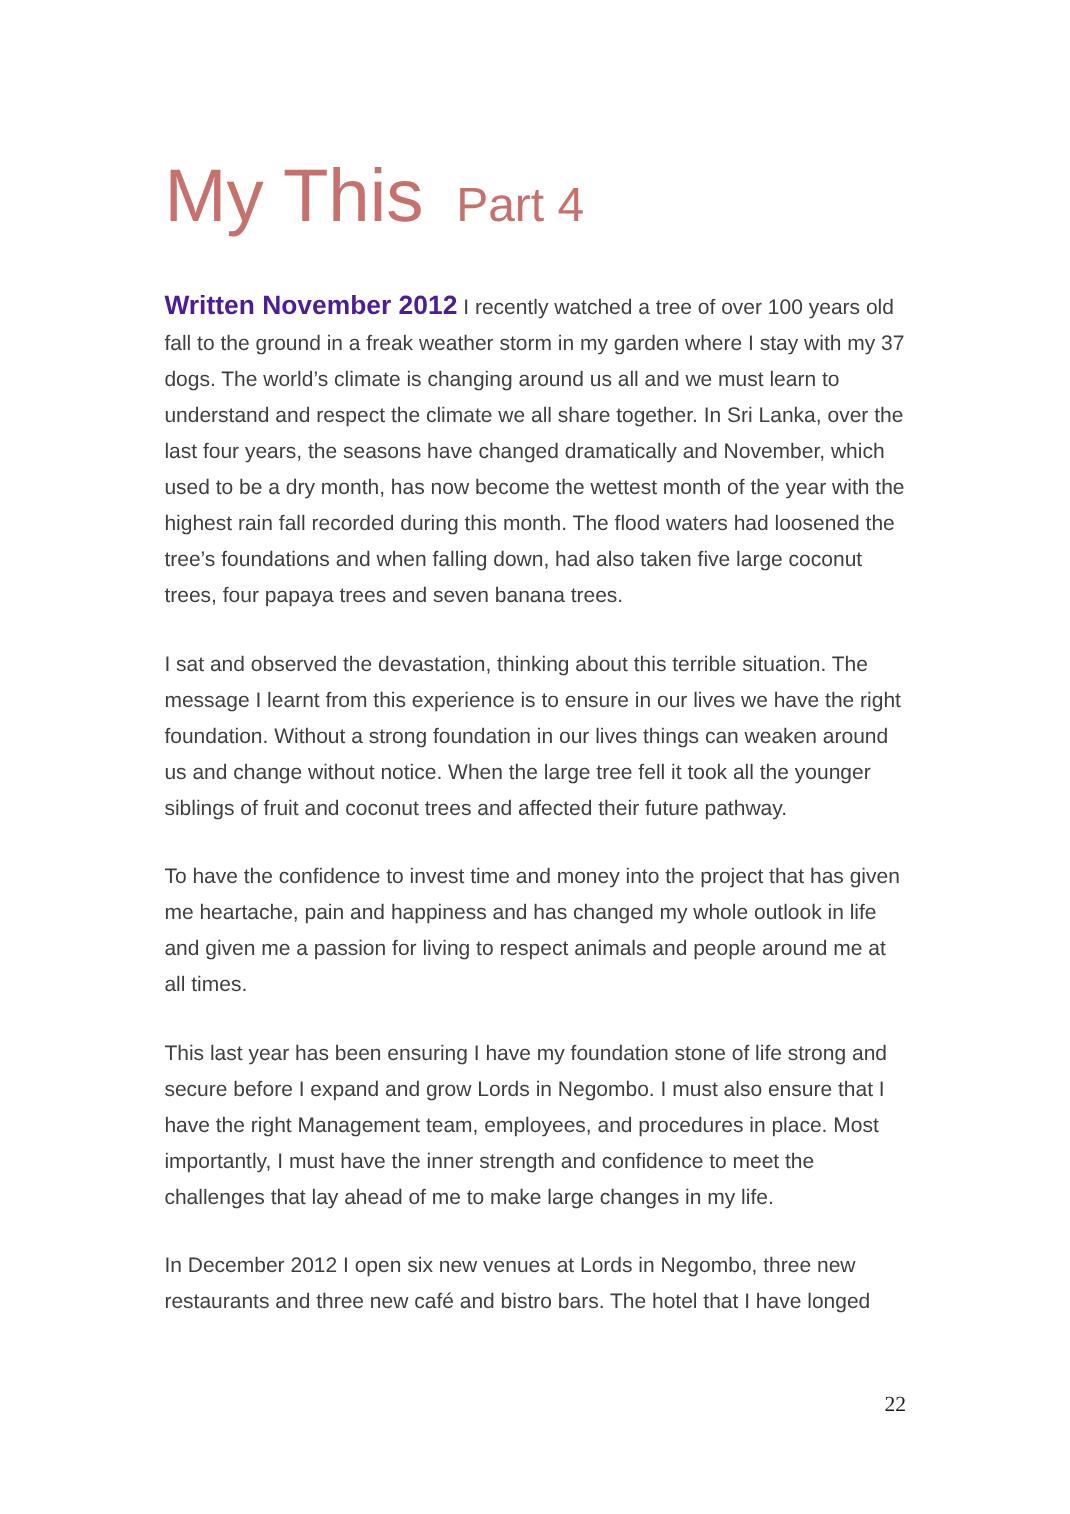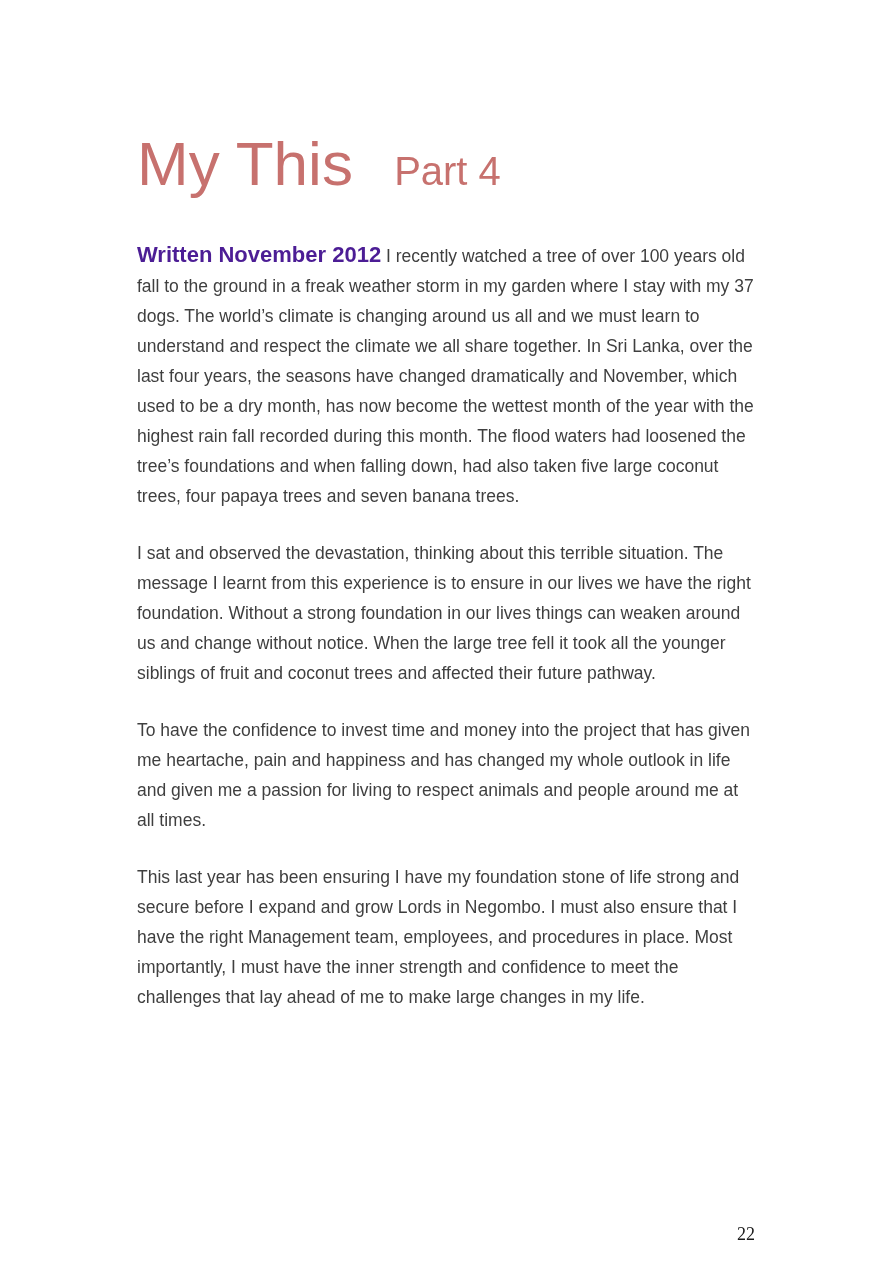--- a/index.html
+++ b/index.html
@@ -21,37 +21,37 @@
     margin: 0 0 42px 0;
     font-weight: 400;
     color: #c7716e;
     font-size: 62px;
     line-height: 1.1;
     letter-spacing: 0px;
     white-space: nowrap;
   }
   h1.doc-title .title-part {
     font-size: 40px;
-    margin-left: 24px;
+    margin-left: 10px;
   }
   .body-text p {
     margin: 0 0 27px 0;
     font-size: 17.5px;
     line-height: 30px;
     color: #3f3f3f;
     text-align: left;
   }
   .body-text .lead {
     font-weight: 700;
     font-size: 22px;
     color: #4c1d95;
   }
   .page-number {
     position: absolute;
-    top: 1224px;
+    top: 1160px;
     left: 737px;
     font-family: "Liberation Serif", serif;
     font-size: 18px;
     color: #1a1a1a;
   }
 </style>
 </head>
 <body>
 
 <div class="page">
@@ -73,18 +73,21 @@
     </p>
 
     <p>
       <span>To have the confidence to invest time and money into the project that has given me heartache, pain and happiness and has changed my whole outlook in life and given me a passion for living to respect animals and people around me at all times.</span>
     </p>
 
     <p>
       <span>This last year has been ensuring I have my foundation stone of life strong and secure before I expand and grow Lords in Negombo. I must also ensure that I have the right Management team, employees, and procedures in place. Most importantly, I must have the inner strength and confidence to meet the challenges that lay ahead of me to make large changes in my life.</span>
     </p>
 
+    <p>
+      <span>In December 2012 I open six new venues at Lords in Negombo, three new restaurants and three new café and bistro bars. The hotel that I have longed</span>
+    </p>
 
   </div>
 
   <div class="page-number">22</div>
 
 </div>
 
 </body></html>

